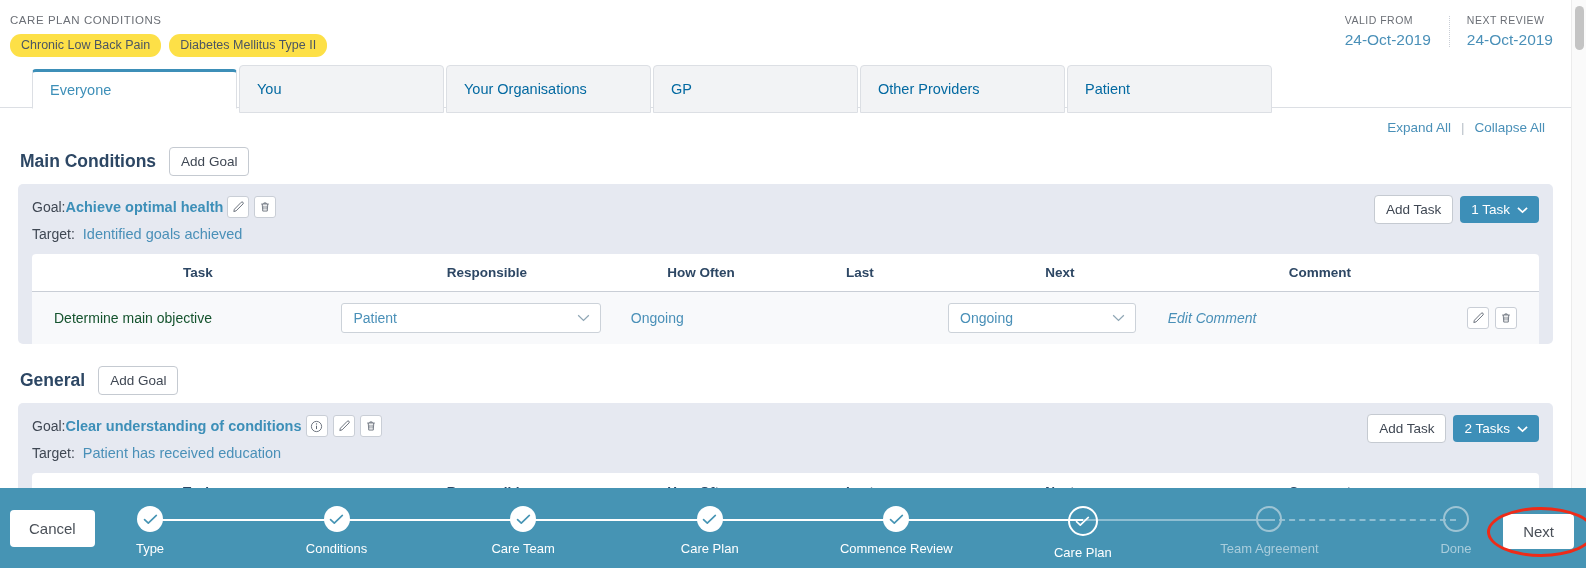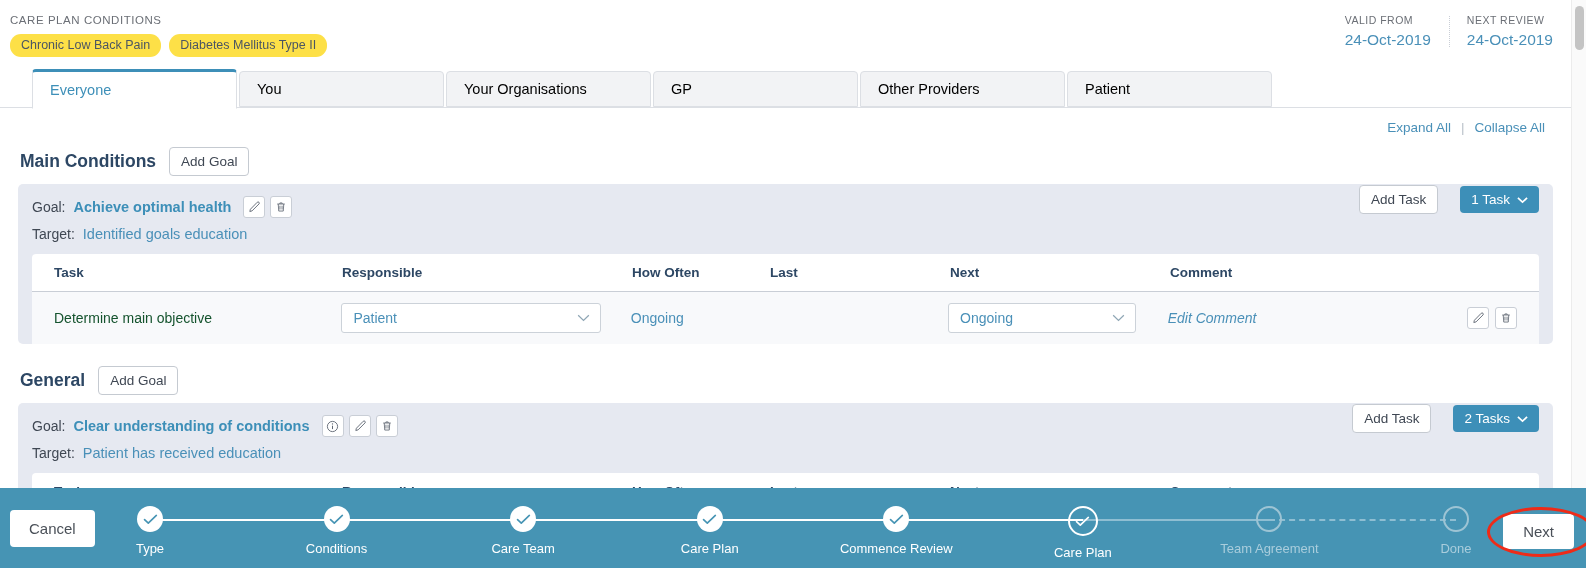--- a/index.html
+++ b/index.html
@@ -48,24 +48,24 @@
   
   .tabs {
     position: relative; height: 38px; margin: 8px 0 0 32px;
     display: flex; align-items: center;
   }
   .tabs::after {
     content: ""; position: absolute; left: -32px; right: 0; bottom: 0;
     border-bottom: 1px solid #dcdfe4;
   }
   .tab {
-    width: 205px; height: 36px; margin-right: 2px;
+    width: 205px; height: 48px; margin-right: 2px;
     background: #f2f3f5; border: 1px solid #dcdfe4; border-radius: 4px 4px 0 0;
     display: flex; align-items: center; padding-left: 17px;
-    font-size: 14.5px; color: #000000; position: relative; z-index: 1;
+    font-size: 14.5px; color: #0369a1; position: relative; z-index: 1;
   }
   .tab.active {
     background: #fff; color: #3d8fb8; height: 40px;
     border-top: 3px solid #3d8fb8; border-bottom: 1px solid #fff; z-index: 2;
   }
 
   
   .content { padding: 0 18px 0 18px; position: relative; }
   .expand-row {
     display: flex; justify-content: flex-end; align-items: center;
@@ -80,48 +80,48 @@
     background: #fff; border: 1px solid #c5cad1; border-radius: 4px;
     font-size: 13.5px; color: #3f4753; padding: 6px 11px; cursor: pointer;
     font-family: inherit;
   }
 
   
   .goal-card {
     background: #e6e9f1; border-radius: 5px; padding: 12px 14px 0 14px;
     margin-bottom: 4px; position: relative;
   }
-  .goal-line { display: flex; align-items: center; gap: 8px; }
+  .goal-line { display: flex; align-items: center; }
   .goal-k { font-size: 14px; color: #3f4753; }
   .goal-v { font-size: 14.5px; font-weight: bold; color: #3d8fb8; }
   .target-line { display: flex; align-items: center; gap: 8px; margin-top: 8px; padding-bottom: 10px;}
   .target-v { font-size: 14.5px; color: #4a90b8; }
 
   .icon-btn {
     width: 22px; height: 22px; background: #fff; border: 1px solid #c9ced6;
     border-radius: 3px; display: inline-flex; align-items: center;
     justify-content: center; cursor: pointer; flex: 0 0 auto;
   }
   .icon-btn svg { display: block; }
   .goal-actions { display: flex; gap: 5px; margin-left: 4px; }
 
   .goal-right {
-    position: absolute; right: 14px; top: 1px; display: flex; gap: 22px; align-items: center;
+    position: absolute; right: 14px; top: 11px; display: flex; gap: 7px; align-items: center;
   }
   .btn-task-count {
     background: #3d8fb8; color: #fff; border: none; border-radius: 4px;
     font-size: 13.5px; padding: 6px 11px; cursor: pointer; display: flex;
     align-items: center; gap: 7px; font-family: inherit;
   }
 
   
   .task-table { background: #fff; border-radius: 4px; margin-top: 2px; }
   .trow { display: flex; align-items: center; }
   .thead { border-bottom: 1px solid #c9ced6; padding: 0 10px; height: 38px; }
-  .th { font-size: 13.5px; font-weight: bold; color: #2d4764; }
+  .th { font-size: 13.5px; font-weight: bold; color: #2d4764; text-align: center; }
   .tbody-row { height: 52px; background: #f8f9fb; padding: 0 10px; }
   .c1 { width: 300px; padding-left: 12px; }
   .c2 { width: 290px; }
   .c3 { width: 138px; }
   .c4 { width: 180px; }
   .c5 { width: 220px; }
   .c6 { width: 300px; }
   .c7 { flex: 1; display: flex; justify-content: flex-end; gap: 6px; padding-right: 12px; }
   .cell-link { font-size: 14px; color: #14532d; }
   .cell-txt { font-size: 14px; color: #4a90b8; }
@@ -255,21 +255,21 @@
               <span>
                 <svg width="12" height="12" viewBox="0 0 16 16">
                     <path d="M3 4h10M6.5 4V2.6h3V4M4.3 4l.7 9.4h6l.7-9.4M6.6 6.3v5M9.4 6.3v5" fill="none" stroke="#5c6470" stroke-width="1.1"></path>
                   </svg>
               </span>
             </span>
           </span>
         </div>
         <div class="target-line">
           <span class="goal-k">Target:</span>
-          <span class="target-v">Identified goals education</span>
+          <span class="target-v">Identified goals achieved</span>
         </div>
 
         <div class="goal-right">
           <button class="btn-plain">Add Task</button>
           <button class="btn-task-count">
             <span>1 Task</span>
             <span>
               <svg width="11" height="8" viewBox="0 0 12 8">
                   <path d="M1 1.6 6 6.4l5-4.8" fill="none" stroke="#ffffff" stroke-width="1.8"></path>
                 </svg>

